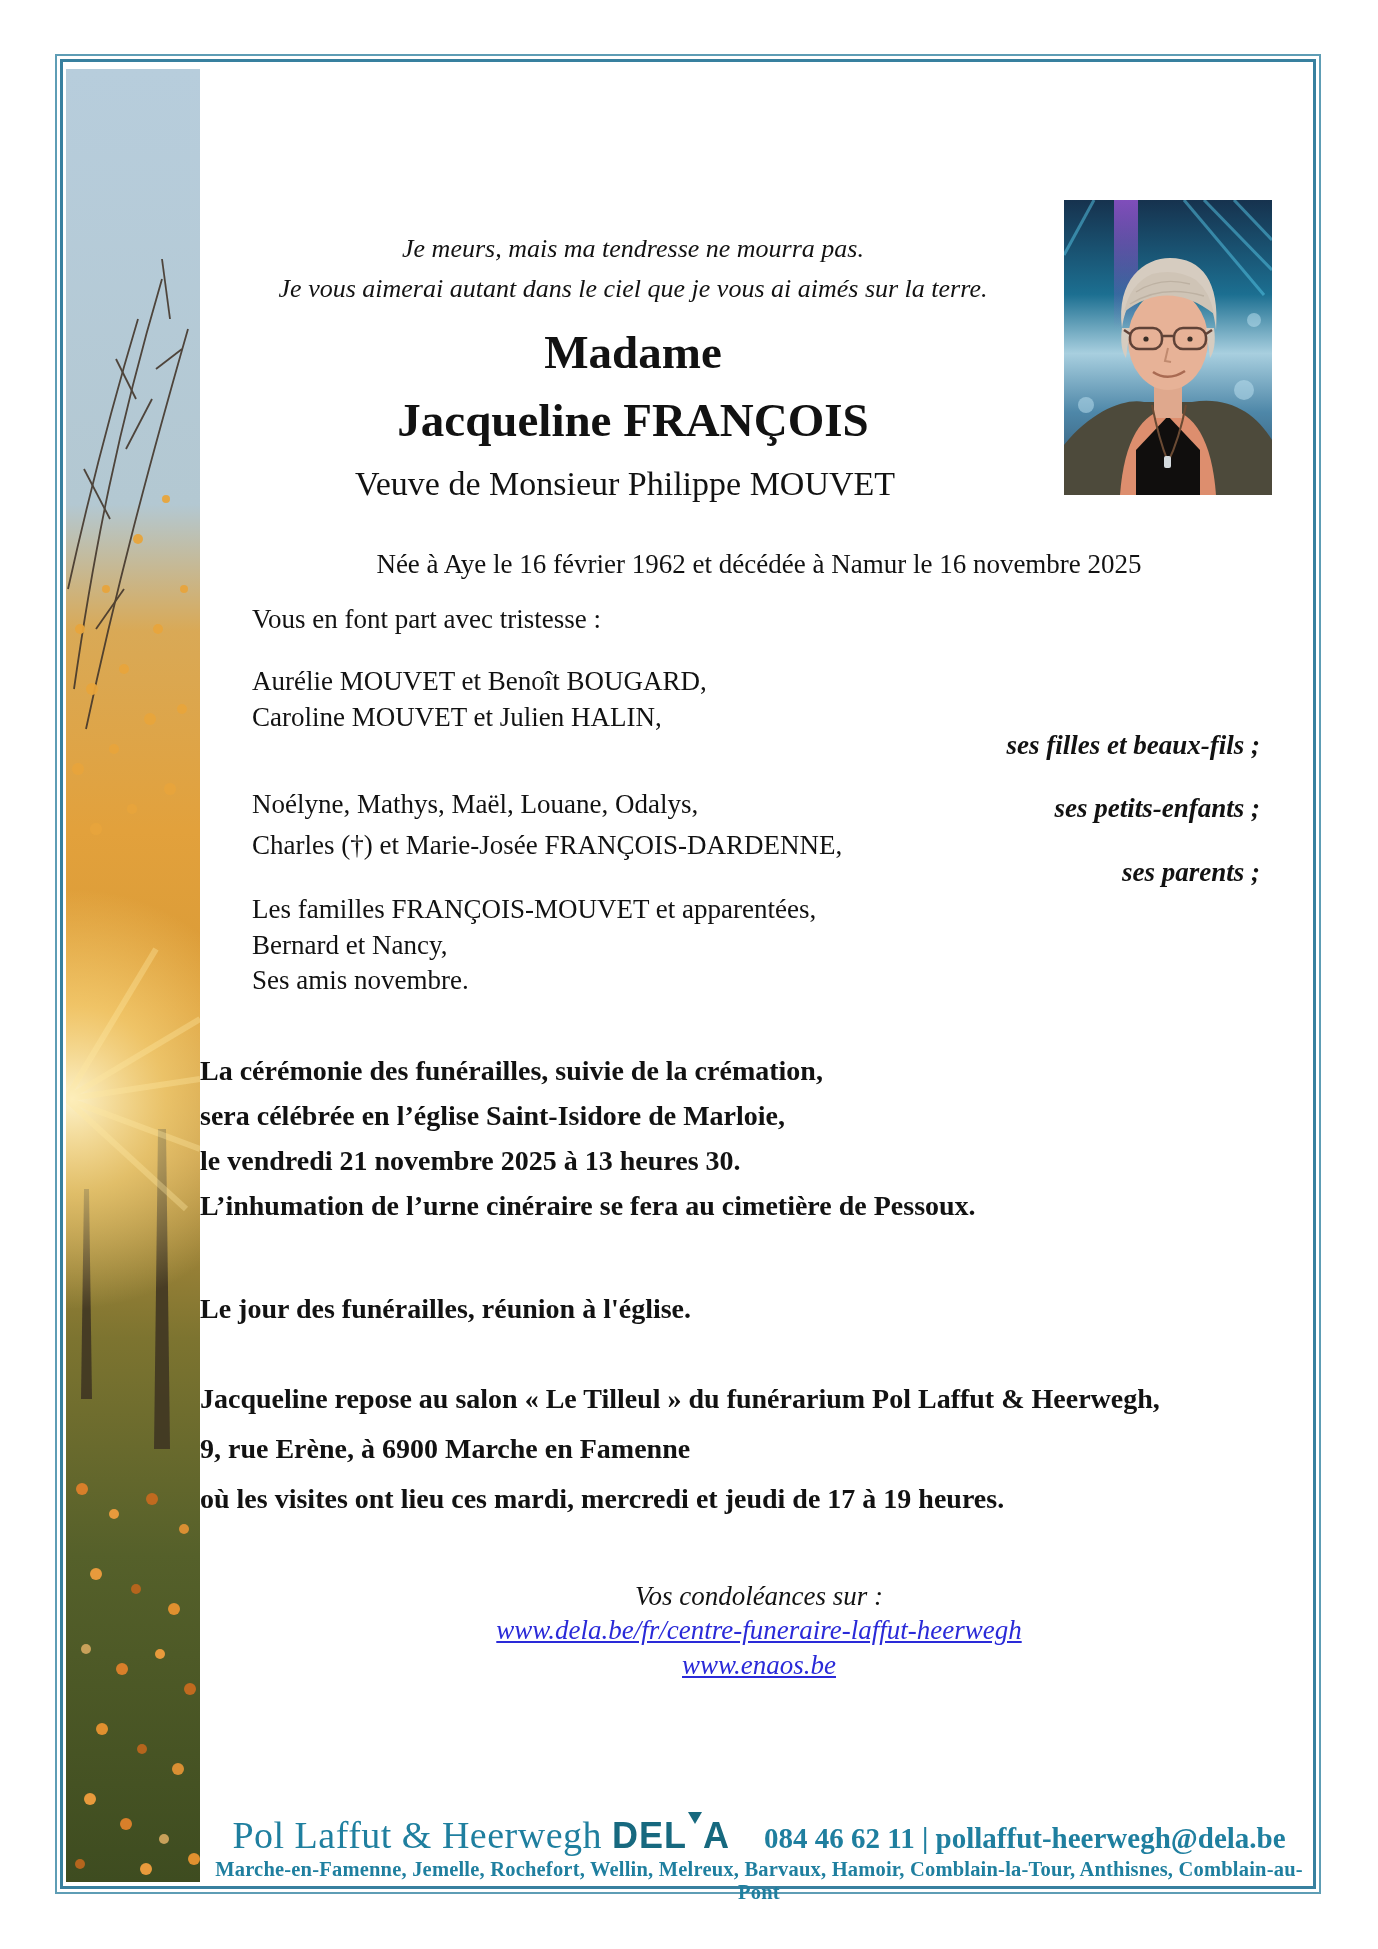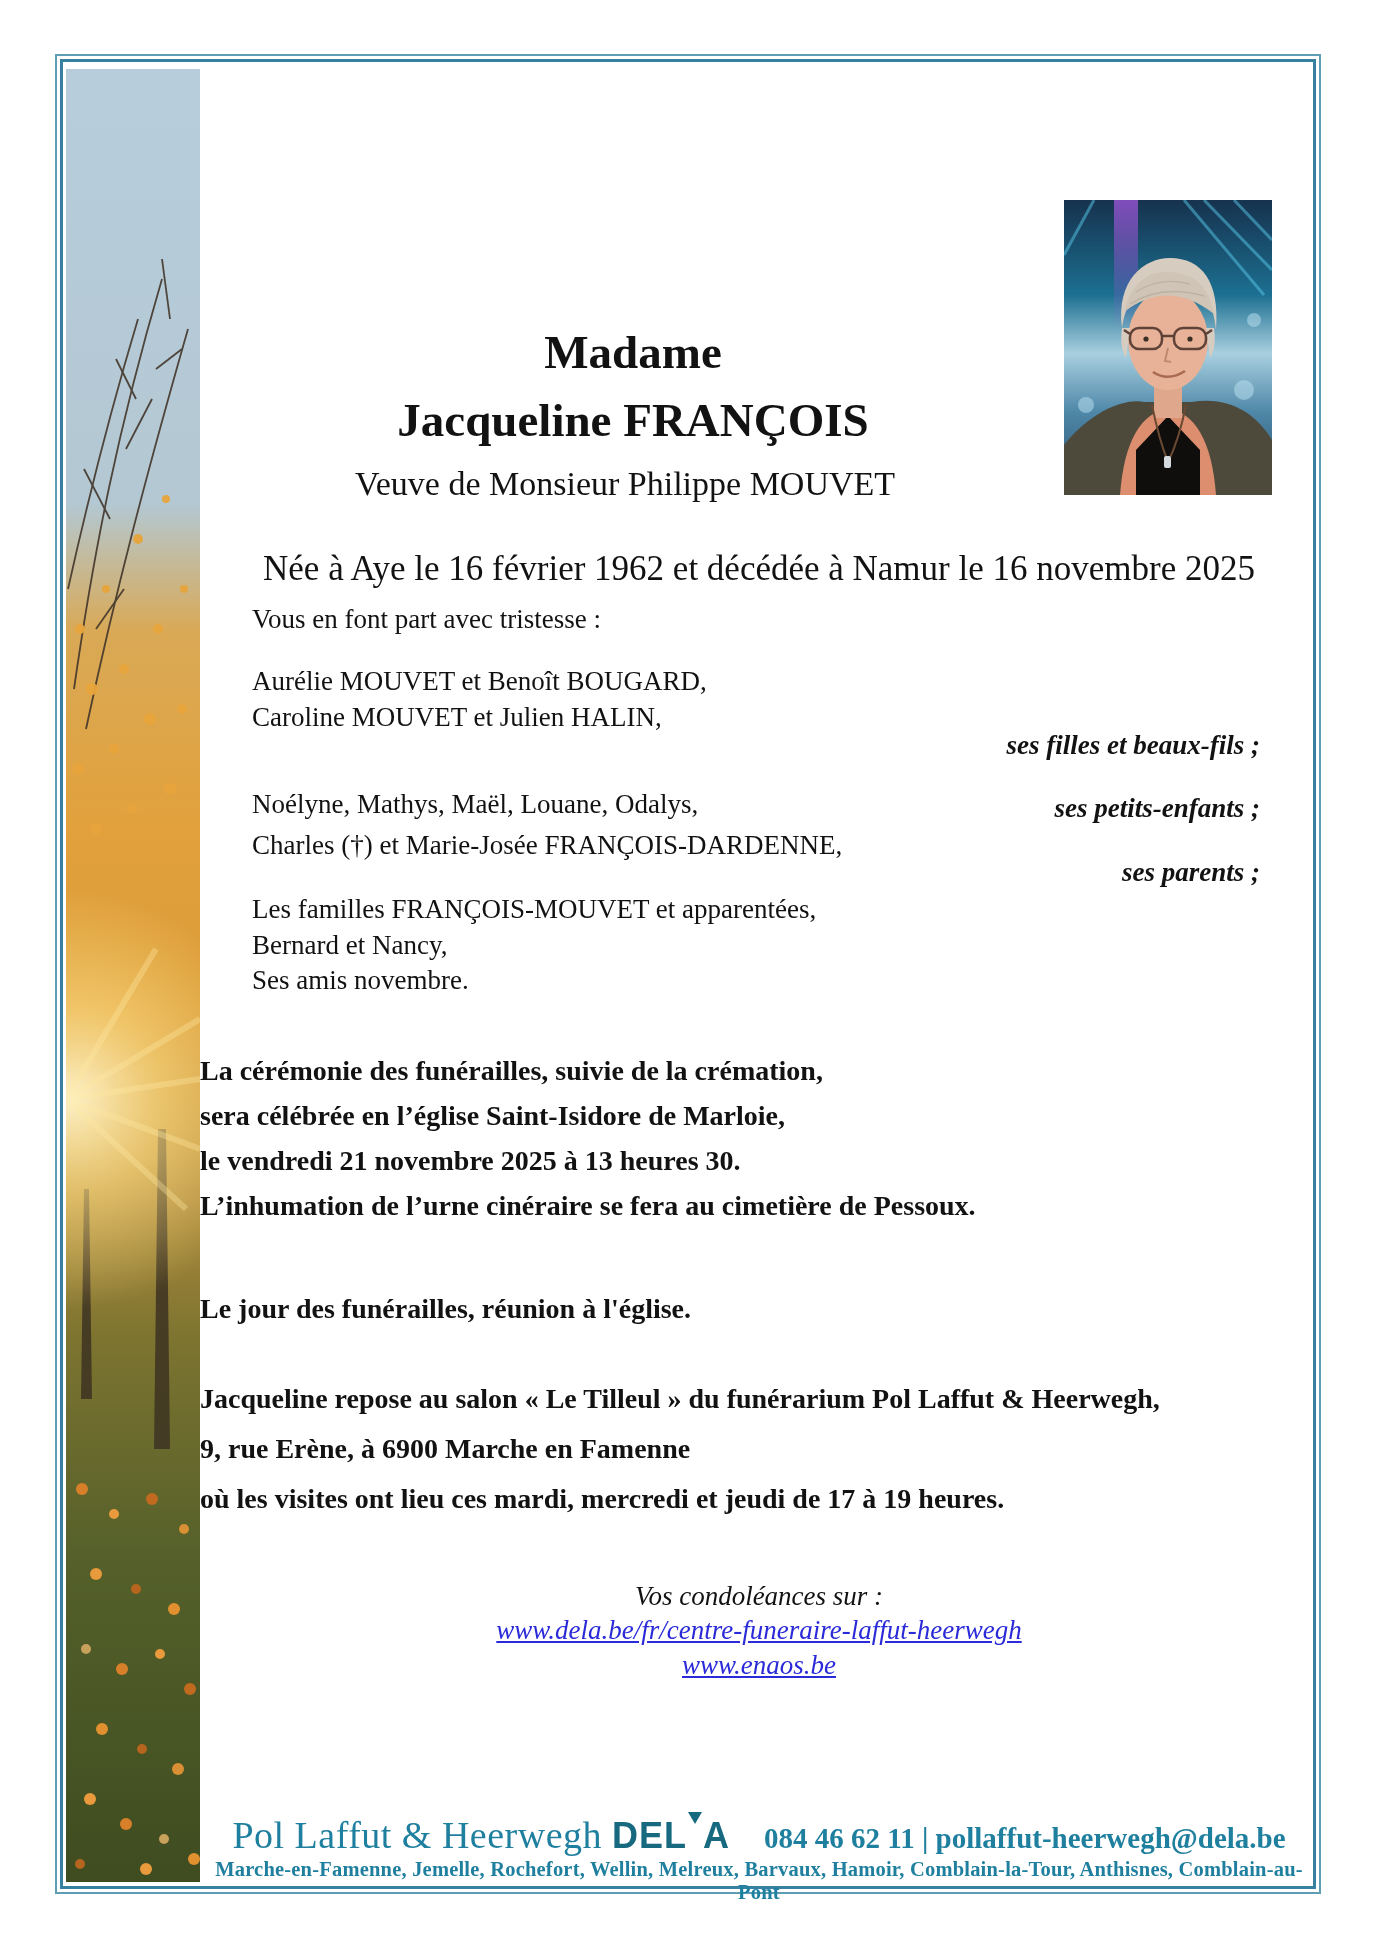--- a/index.html
+++ b/index.html
@@ -30,21 +30,21 @@
     font-weight:bold;font-size:47px;line-height:52px;
   }
   .title1{top:326px;}
   .title2{top:394px;}
   .title3{
     position:absolute;left:192px;top:464px;width:866px;text-align:center;
     font-size:34px;line-height:40px;
   }
   .dates{
     position:absolute;left:200px;top:549px;width:1118px;text-align:center;
-    font-size:35px;
+    font-size:27px;
   }
   .bodyline{position:absolute;left:252px;font-size:27px;line-height:34px;}
   .relation{
     position:absolute;left:200px;width:1060px;text-align:right;
     font-size:27px;font-weight:bold;font-style:italic;
   }
   .centerline{
     position:absolute;left:200px;width:1118px;
     font-size:28px;font-weight:bold;
   }
@@ -239,20 +239,22 @@
 
     <g stroke="#6a4a33" stroke-width="2" fill="none">
       <path d="M88,205 C94,235 100,252 104,262"></path>
       <path d="M122,205 C116,235 109,252 104,262"></path>
     </g>
     <rect x="100" y="256" width="7" height="12" rx="2" fill="#d4dade"></rect>
   </svg>
 </div>
 
 <div class="quote">
+  <div>Je meurs, mais ma tendresse ne mourra pas.</div>
+  <div>Je vous aimerai autant dans le ciel que je vous ai aimés sur la terre.</div>
 </div>
 
 <div class="title1">Madame</div>
 <div class="title2">Jacqueline FRANÇOIS</div>
 <div class="title3">Veuve de Monsieur Philippe MOUVET</div>
 
 <div class="dates">Née à Aye le 16 février 1962 et décédée à Namur le 16 novembre 2025</div>
 
 <div class="bodyline" style="top:602px;">Vous en font part avec tristesse :</div>
 <div class="bodyline" style="top:664px;">Aurélie MOUVET et Benoît BOUGARD,</div>

